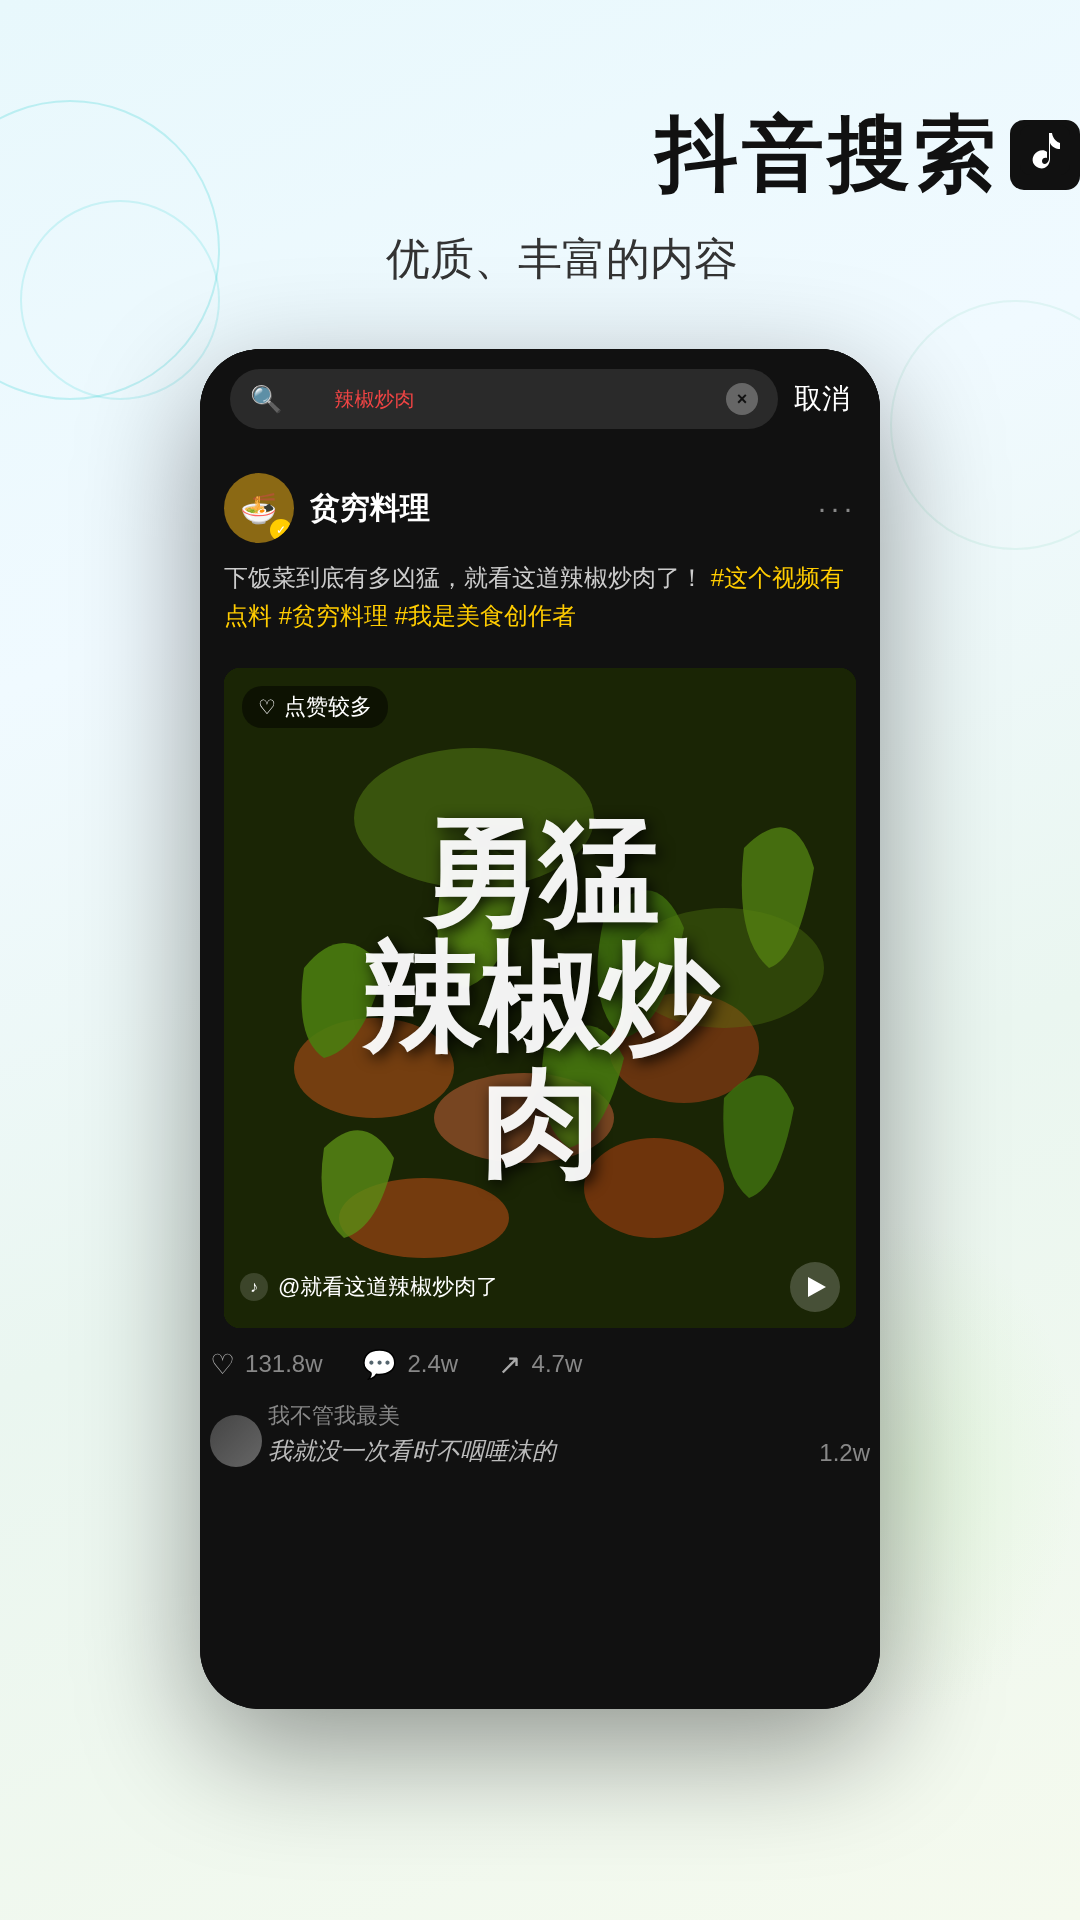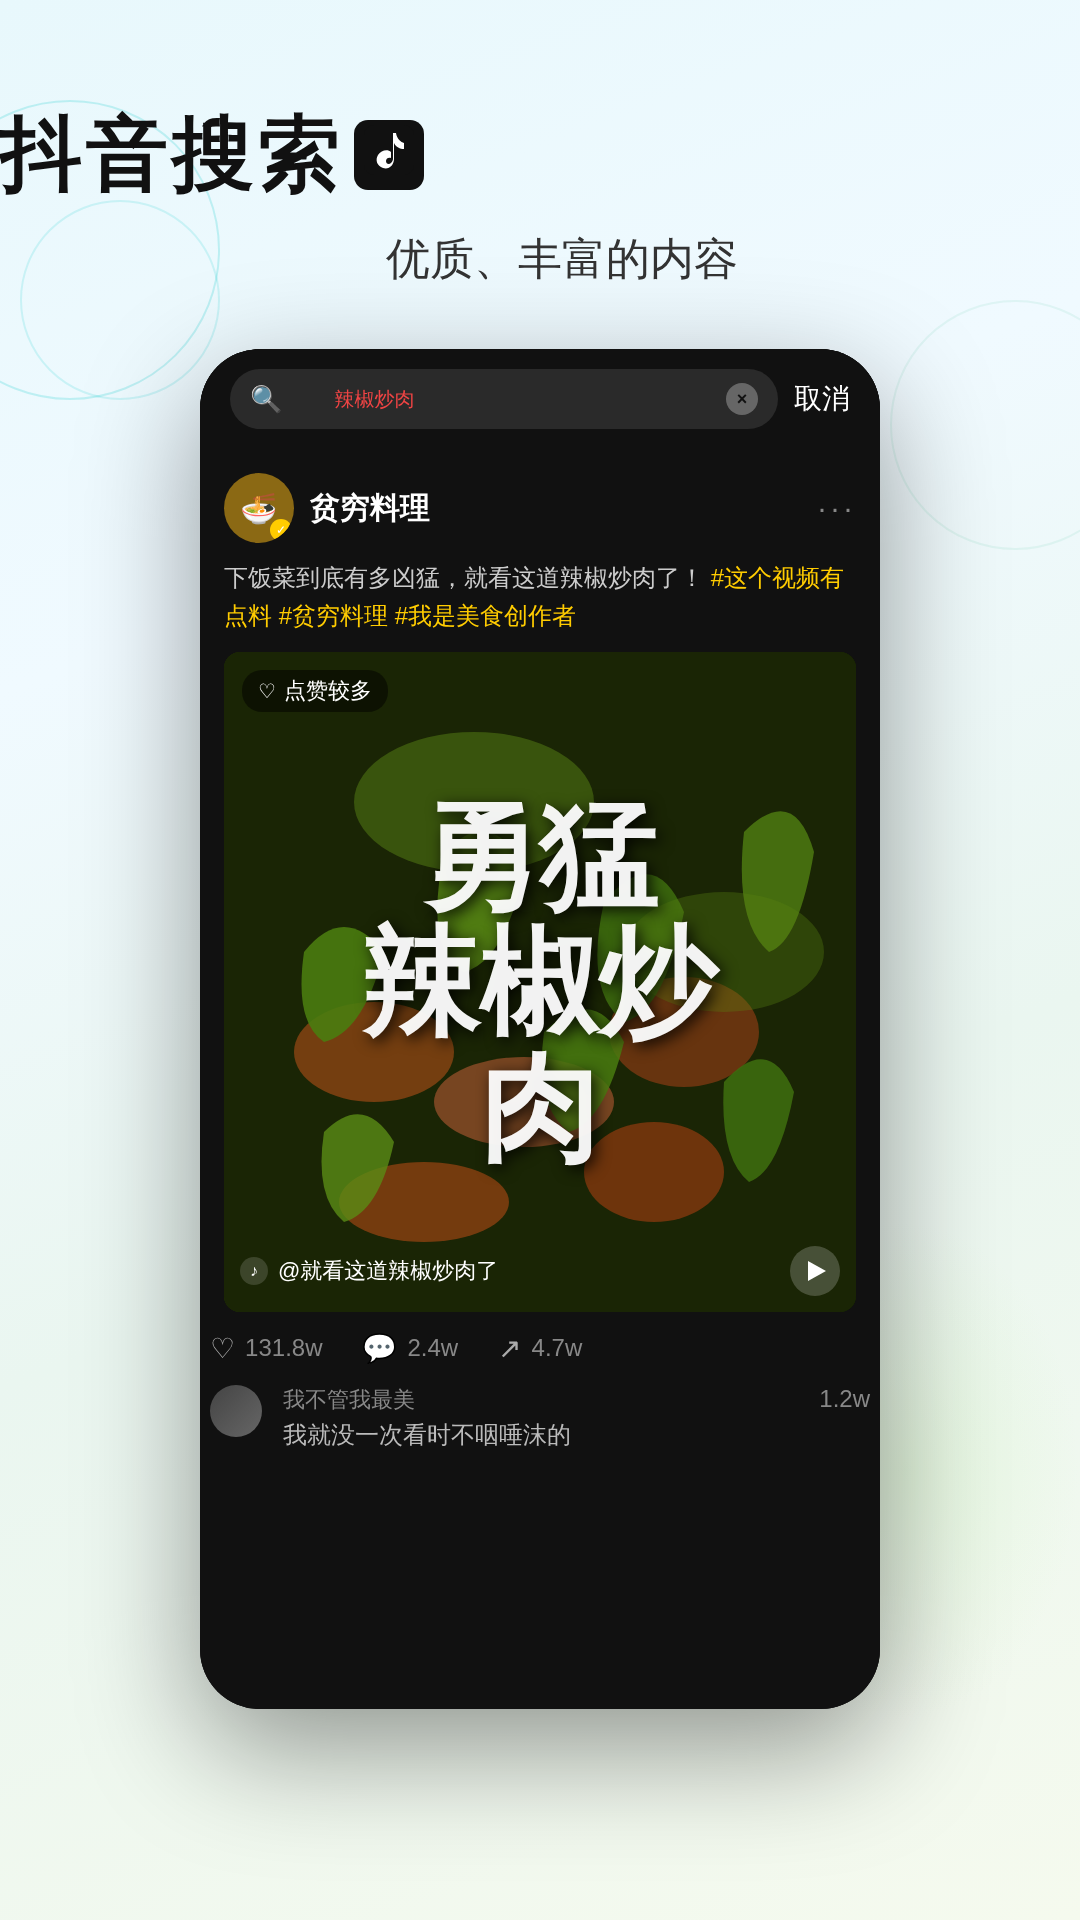--- a/index.html
+++ b/index.html
@@ -48,21 +48,21 @@
       position: relative;
       z-index: 10;
     }
     .header-title {
       font-size: 82px;
       font-weight: 900;
       color: #111;
       letter-spacing: 4px;
       display: flex;
       align-items: center;
-      justify-content: flex-start;
+      justify-content: flex-end;
       gap: 10px;
     }
     .header-subtitle {
       font-size: 44px;
       color: #333;
       margin-top: 20px;
       font-weight: 400;
       padding-left: 44px;
     }
 
@@ -207,21 +207,21 @@
       color: #888;
       font-size: 30px;
       letter-spacing: 3px;
     }
 
     
     .desc-text {
       font-size: 24px;
       color: #ccc;
       line-height: 1.6;
-      margin-bottom: 16px;
+      margin-bottom: 32px;
     }
     .desc-text .hashtag {
       color: #ffcc00;
     }
 
     
     .video-container {
       border-radius: 16px;
       overflow: hidden;
       position: relative;
@@ -322,34 +322,35 @@
     }
     .stat-icon { font-size: 28px; color: #aaa; }
 
     
     .comment-preview {
       padding: 0 10px 10px;
       background: #111;
     }
     .comment-row {
       display: flex;
-      align-items: flex-start;
-      gap: 21px;
+      align-items: flex-end;
+      gap: 6px;
       margin-bottom: 10px;
     }
     .comment-avatar {
       width: 52px; height: 52px;
       border-radius: 50%;
       background: linear-gradient(135deg, #444, #666);
       flex-shrink: 0;
     }
     .comment-text {
       color: #bbb;
       font-size: 24px;
       flex: 1;
+      font-style: italic;
     }
     .comment-count {
       color: #888;
       font-size: 24px;
       white-space: nowrap;
     }
 
     
     .tiktok-icon-svg {
       font-size: 60px;

